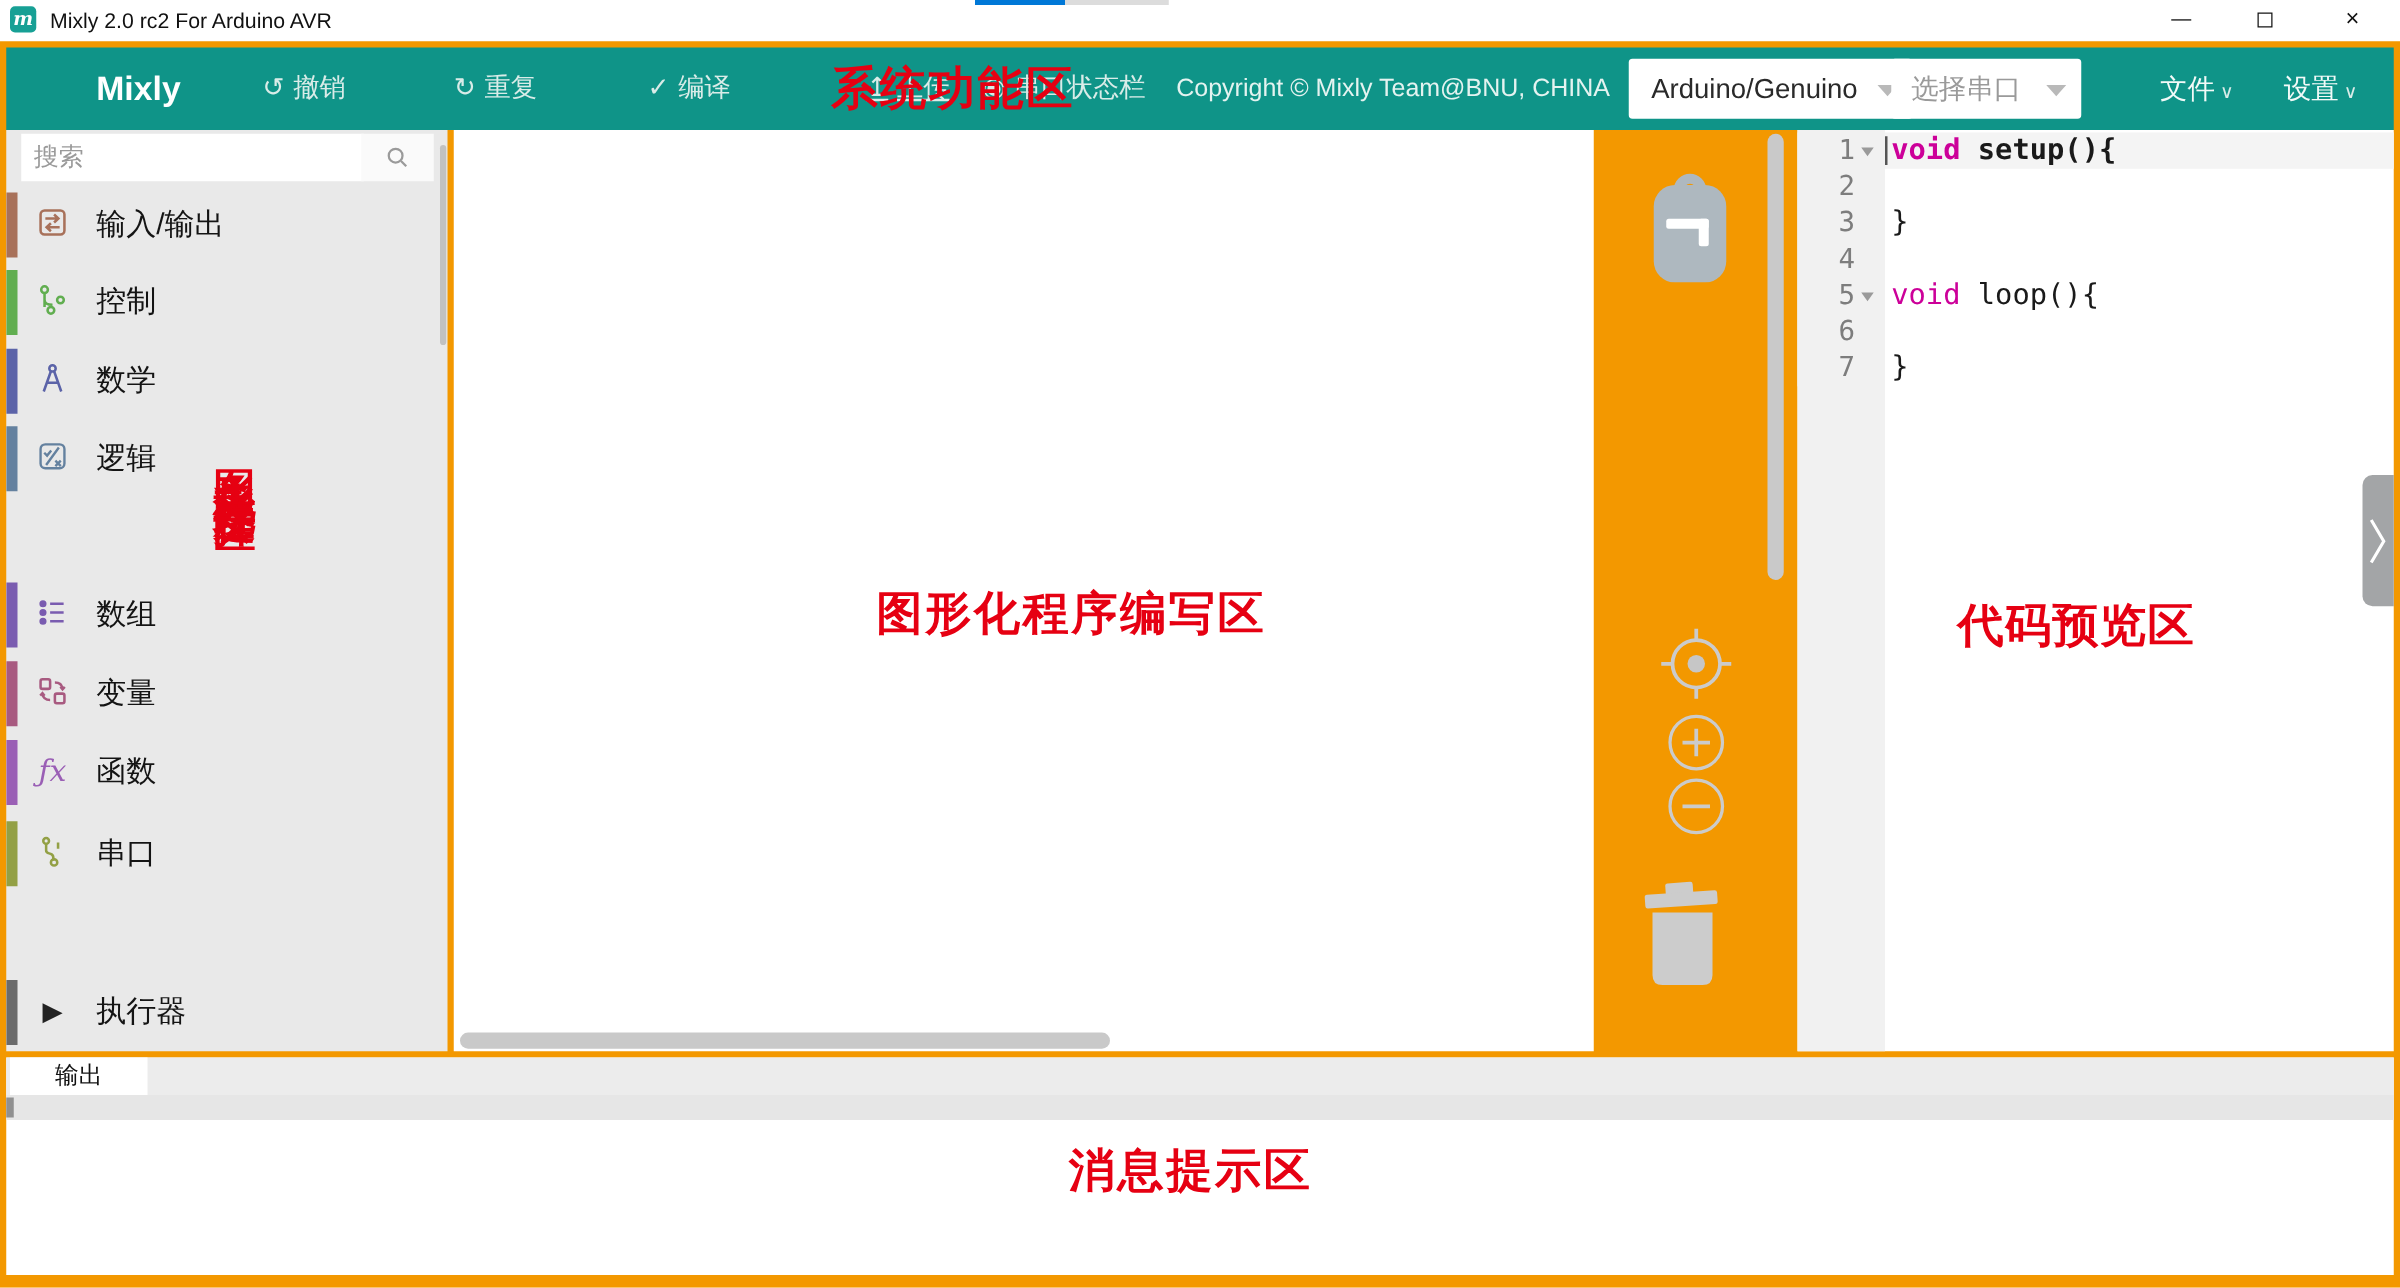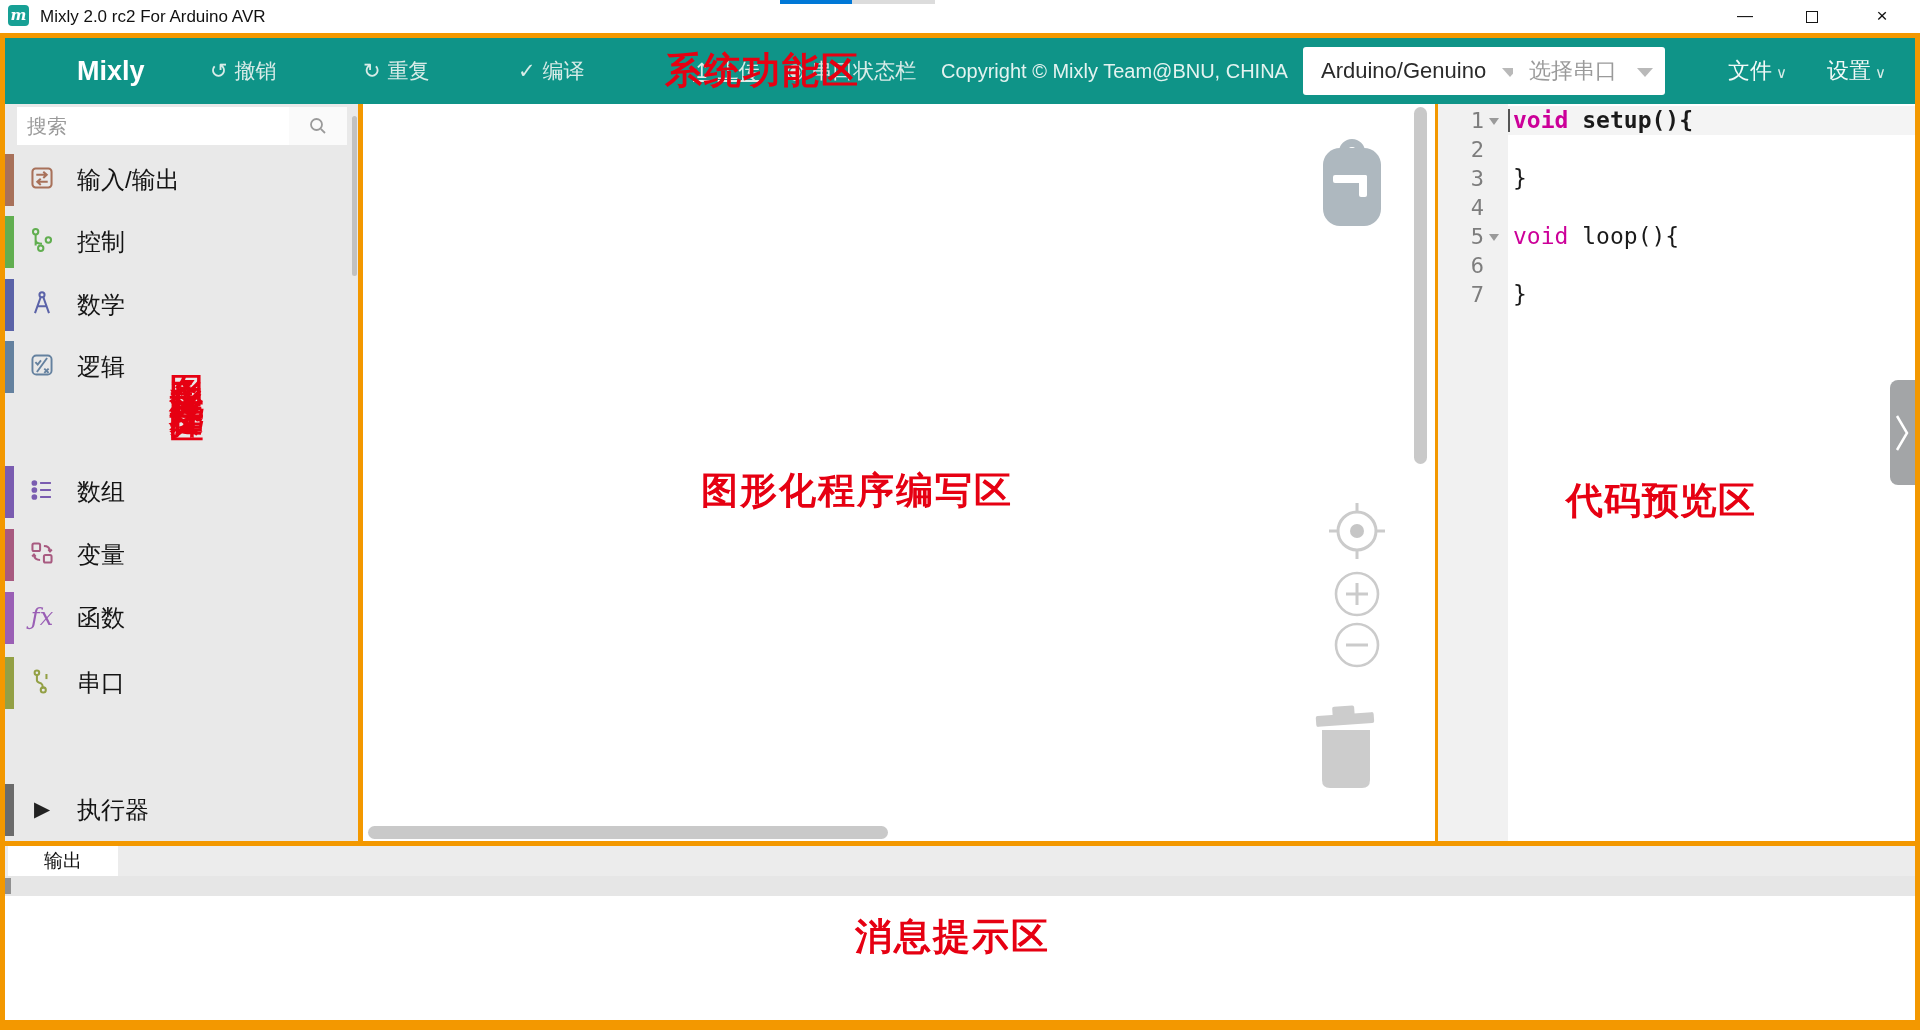--- a/index.html
+++ b/index.html
@@ -64,21 +64,21 @@
   .search-btn svg{margin-top:9px;}
   .side-scroll{left:347px;top:12px;width:5px;height:160px;background:#c1c1c1;border-radius:3px;cursor:pointer;}
   .cat{left:0;width:353px;height:62px;cursor:pointer;}
   .cat .stripe{position:absolute;left:0;top:5px;width:9px;height:52px;}
   .cat .cicon{position:absolute;left:22px;top:15px;width:30px;height:30px;text-align:center;}
   .cat .clabel{position:absolute;left:72px;top:0;height:62px;line-height:62px;font-size:24px;color:#141414;}
   .glyph-icon{font-size:24px;line-height:30px;font-style:italic;font-family:"DejaVu Serif",serif;}
   .actuator-glyph{font-style:normal;font-family:"DejaVu Sans",sans-serif;font-size:21px;color:#222;line-height:30px;}
 
   
-  .canvas{left:363px;top:71px;width:1072px;height:737px;background:#fff;text-decoration:underline;}
+  .canvas{left:363px;top:71px;width:912px;height:737px;background:#fff;text-decoration:underline;}
   .backpack{left:958px;top:28px;cursor:pointer;}
   .canvas-vscroll{left:1051px;top:3px;width:13px;height:357px;background:#c9c9c9;border-radius:7px;cursor:pointer;}
   .canvas-hscroll{left:5px;top:722px;width:520px;height:13px;background:#c9c9c9;border-radius:7px;cursor:pointer;}
   .zoom-ctl{cursor:pointer;}
   .z-target{left:962px;top:395px;}
   .z-in{left:971px;top:467px;}
   .z-out{left:971px;top:518px;}
   .trash{left:952px;top:596px;cursor:pointer;}
 
   

